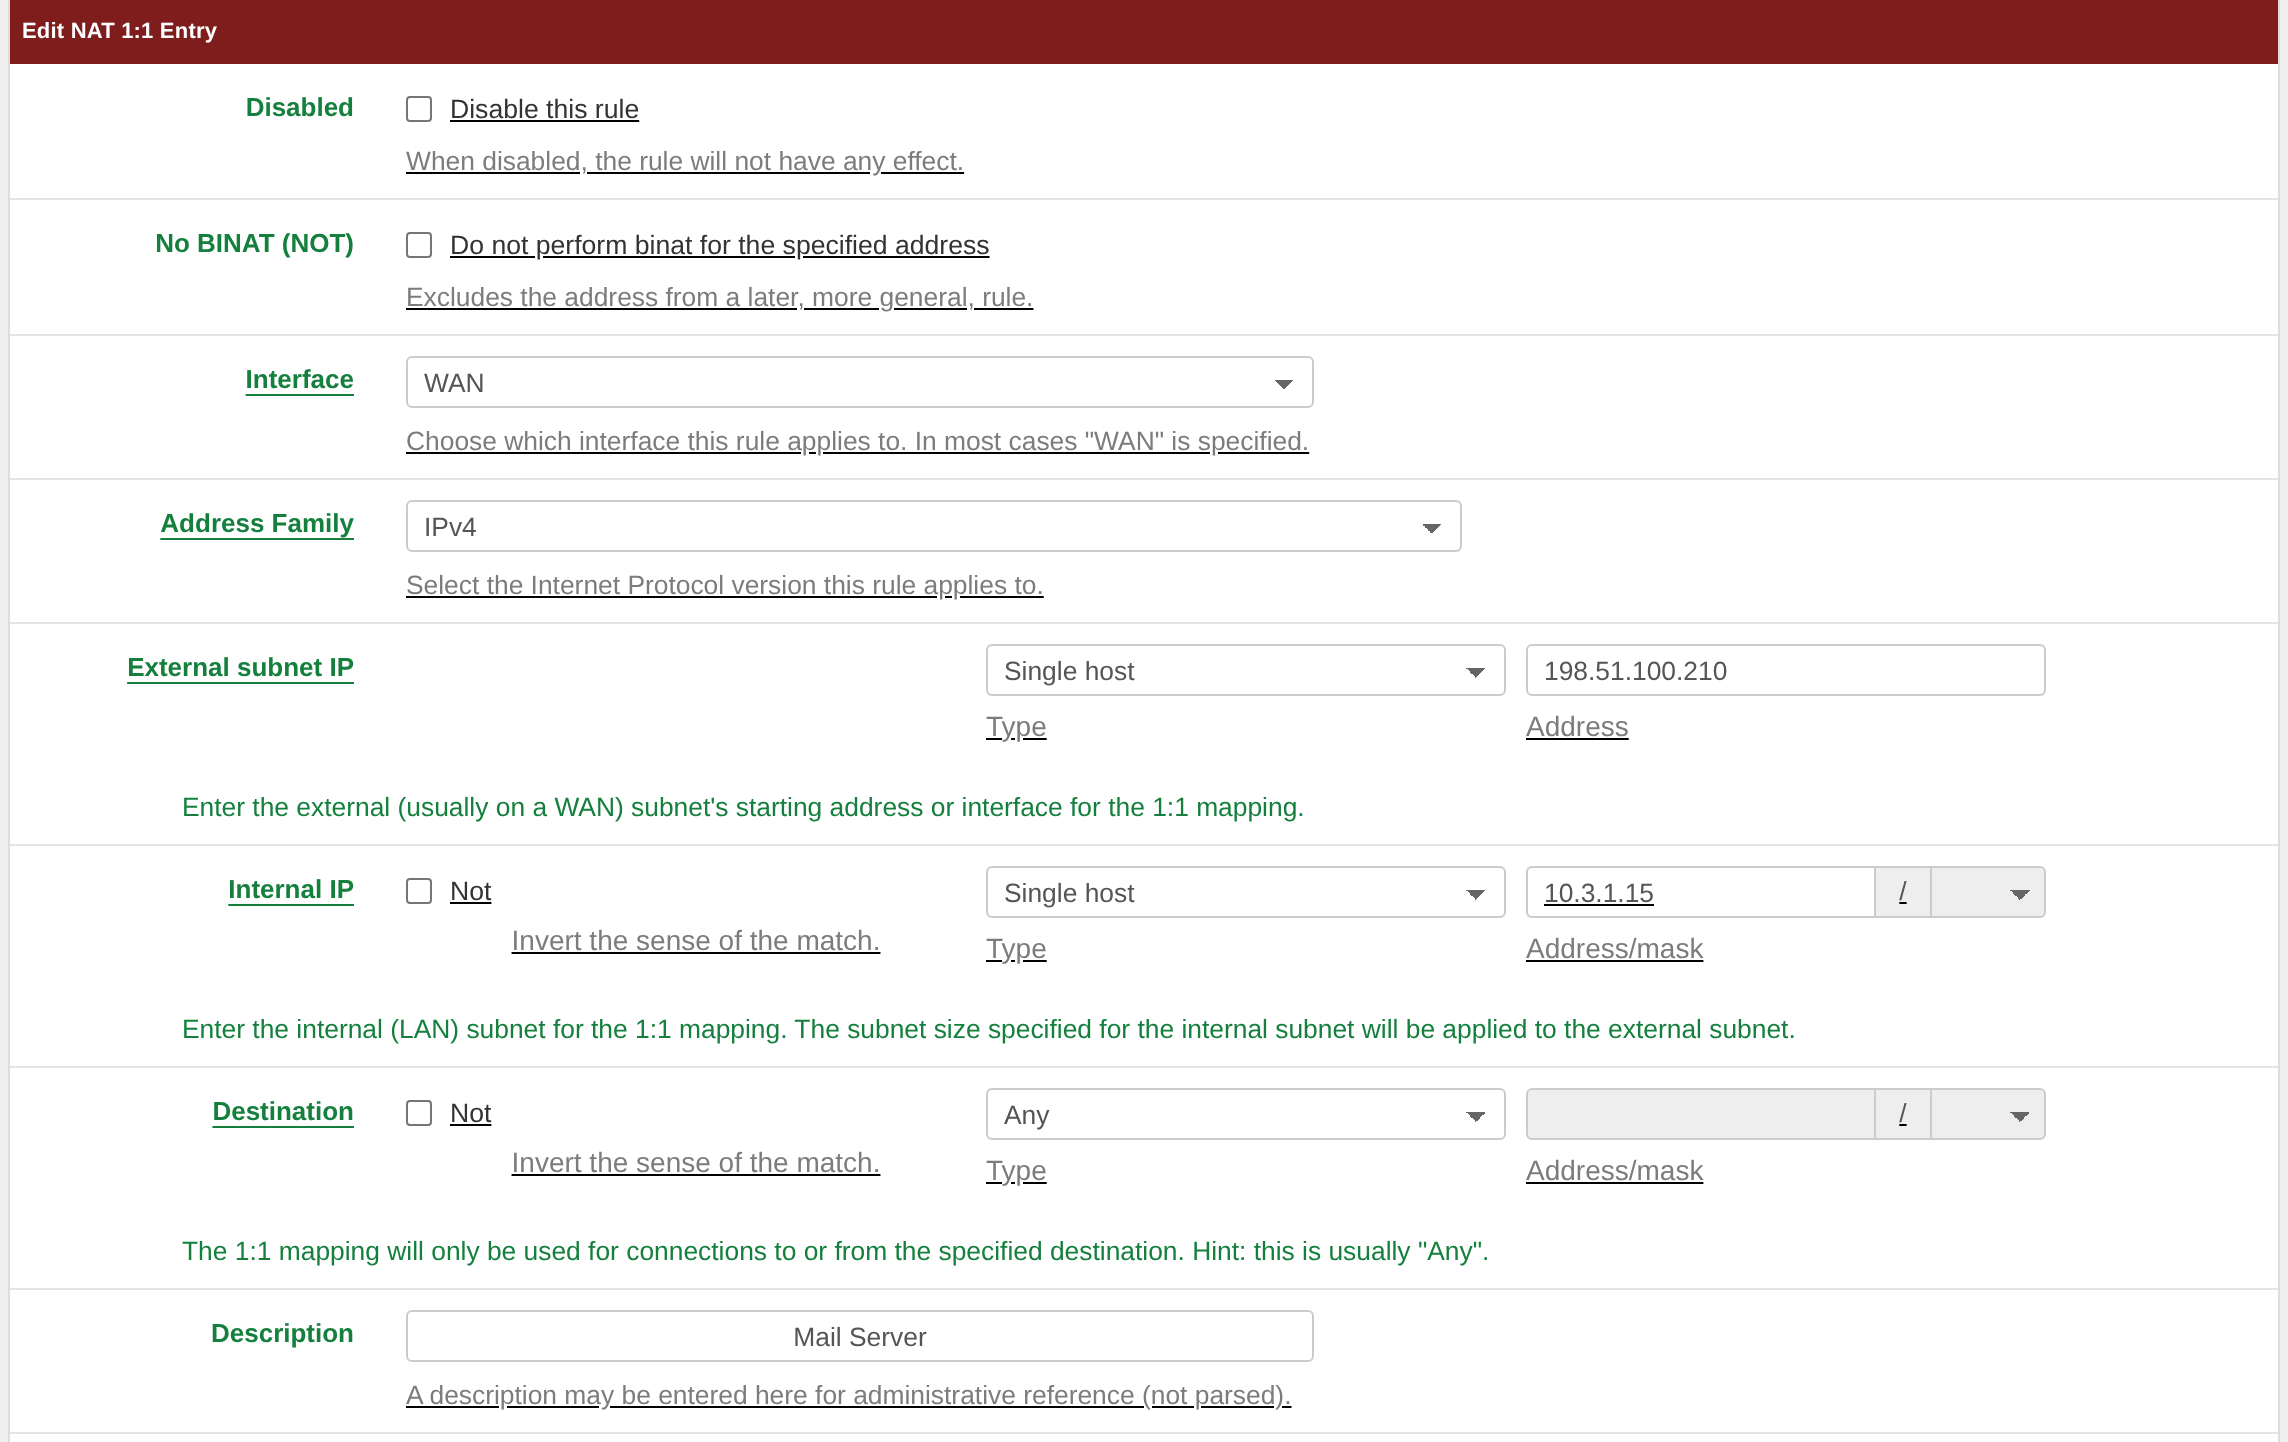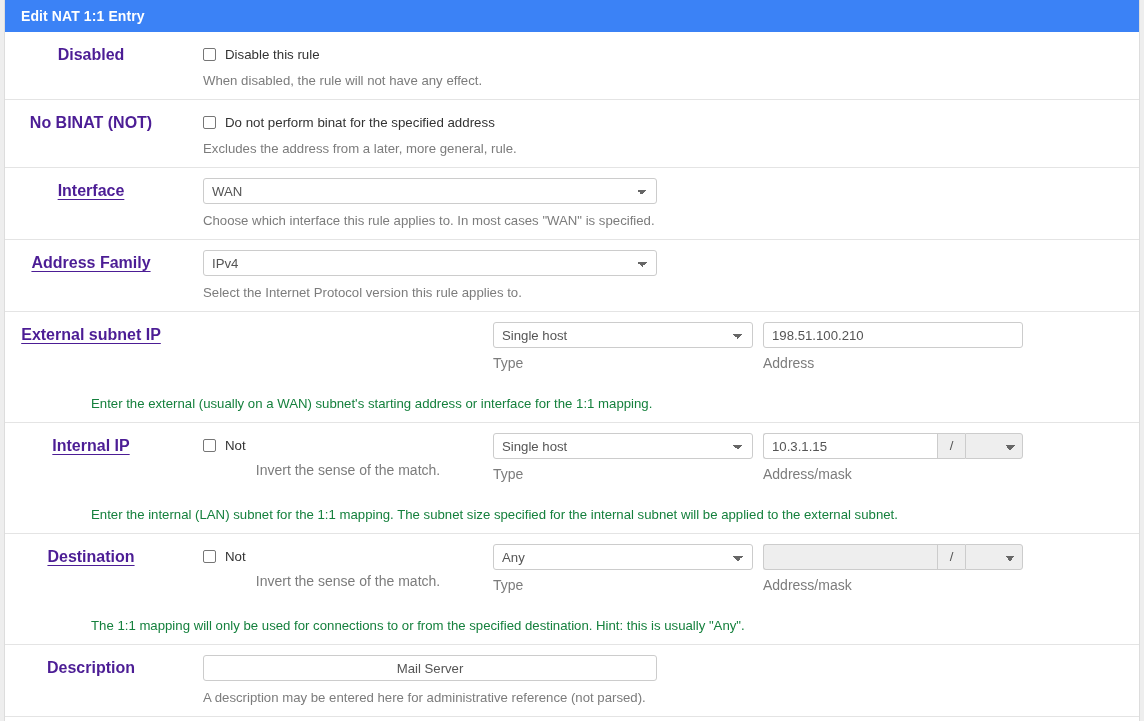--- a/index.html
+++ b/index.html
@@ -12,58 +12,59 @@
   }
   .panel {
     position: absolute;
     left: 4px; top: 0px;
     width: 1136px;
     background: #ffffff;
     border: 1px solid #dddddd;
     border-top: none;
   }
   .panel-heading {
-    background: #3b82f6;
+    background: #7f1d1d;
     color: #ffffff;
-    font-size: 14px;
+    font-size: 11px;
     font-weight: bold;
-    padding: 8px 0 8px 16px;
+    padding: 8px 0 8px 6px;
     height: 32px;
     line-height: 16px;
     letter-spacing: 0.1px;
   }
   .form-row {
     display: flex;
     flex-wrap: wrap;
     align-items: flex-start;
     border-bottom: 1px solid #e4e4e4;
     padding: 10px 0 10px 0;
     position: relative;
   }
   .form-row.last { border-bottom: 1px solid #e4e4e4; }
 
   .col-label {
     width: 198px;
     flex: 0 0 198px;
-    text-align: center;
+    text-align: right;
     padding-right: 26px;
     padding-top: 4px;
-    font-size: 16px;
+    font-size: 13px;
     font-weight: bold;
-    color: #4c1d95;
+    color: #15803d;
   }
   .col-label .req {
     text-decoration: underline;
     text-underline-offset: 3px;
     text-decoration-thickness: 1px;
   }
   .col-field {
     flex: 1 1 auto;
     min-width: 0;
     padding-right: 21px;
+    text-decoration: underline;
   }
 
   
   .chk-line {
     display: flex;
     align-items: center;
     height: 20px;
     margin-top: 2px;
   }
   .chk {
@@ -116,21 +117,21 @@
       calc(100% - 14px) 11px,
       calc(100% - 9px) 11px;
     background-size: 5px 5px, 5px 5px;
     background-repeat: no-repeat;
   }
   input.ctl[disabled] {
     background: #eeeeee;
     color: #888888;
   }
   .w-interface { width: 454px; }
-  .w-family { width: 454px; }
+  .w-family { width: 528px; }
   .w-desc { width: 454px; text-align: center; }
   .w-reflect { width: 524px; }
 
   
   .subrow {
     display: flex;
     align-items: flex-start;
   }
   .sub-not {
     width: 290px;

